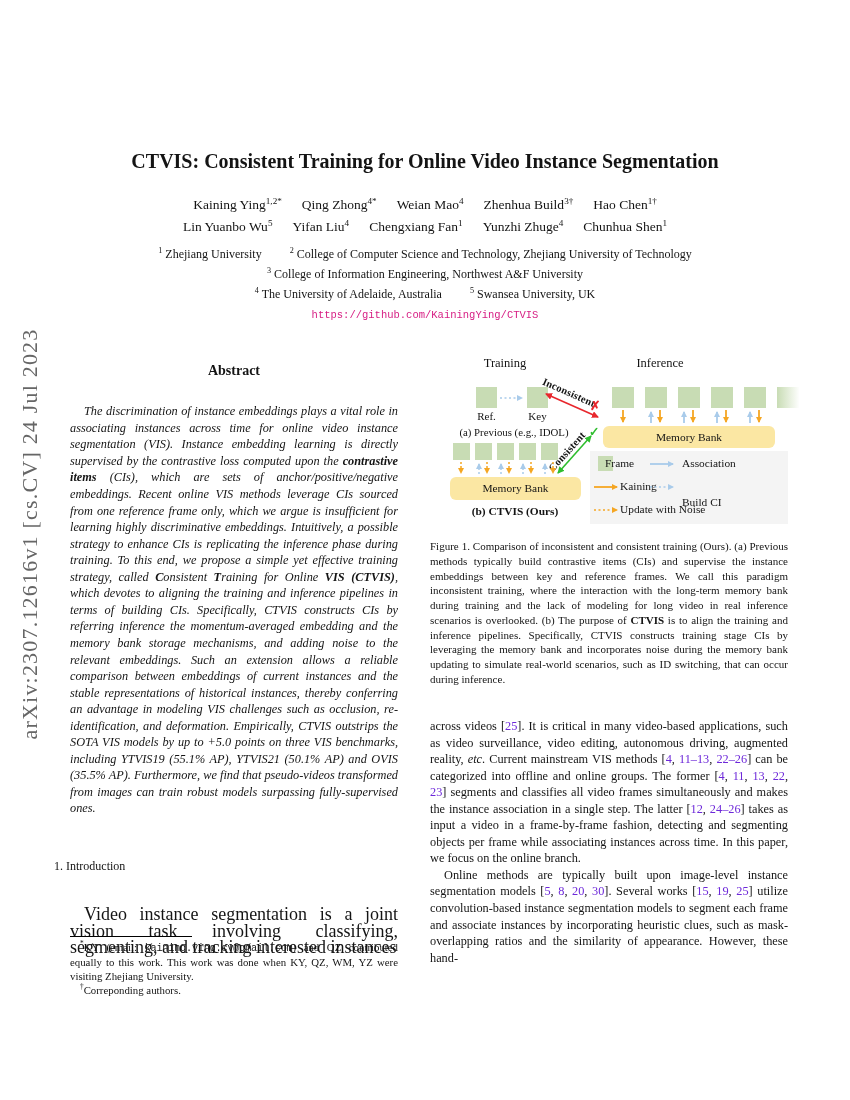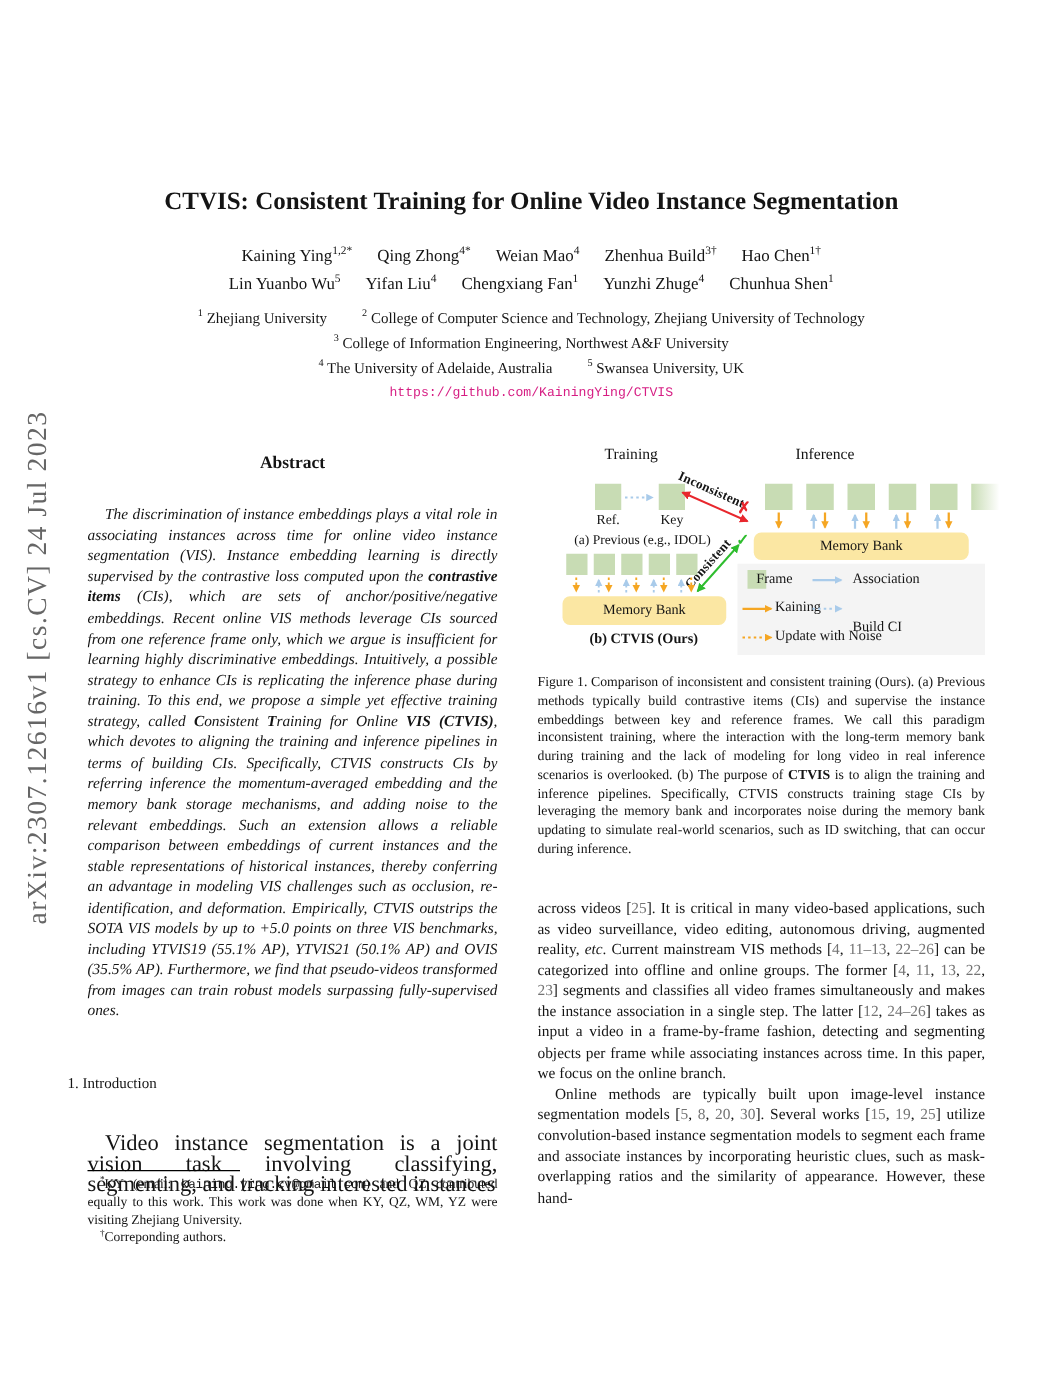--- a/index.html
+++ b/index.html
@@ -39,21 +39,21 @@
   .footnotes{left:70px;width:328px;top:941px;font-size:10.8px;line-height:13.9px;text-align:justify;}
   .footnotes p{margin:0;text-indent:10px;}
   .mono{font-family:"Liberation Mono",monospace;font-size:10.2px;letter-spacing:-0.2px;}
 
   
   .caption{left:430px;width:358px;top:528px;font-size:11px;line-height:14.75px;text-align:justify;}
   .col2-body{left:430px;width:358px;top:718px;height:300px;overflow:hidden;
     font-size:12.3px;line-height:16.55px;text-align:justify;}
   .col2-body p{margin:0;}
   .col2-body p.indent{text-indent:14px;}
-  .cite{color:#737373;}
+  .cite{color:#6d28d9;}
   .it{font-style:italic;}
 
   
   .figure{left:430px;top:356px;width:359px;height:170px;font-size:11px;}
   .fig-label{position:absolute;text-align:center;font-size:12.5px;}
   .lbl-training{left:25px;top:0;width:100px;}
   .lbl-inference{left:180px;top:0;width:100px;}
   .frame-sq{position:absolute;background:#c8dcb4;}
   .sq-a{width:21px;height:21px;top:31px;}
   .sq-inf{width:22px;height:21px;top:31px;}

